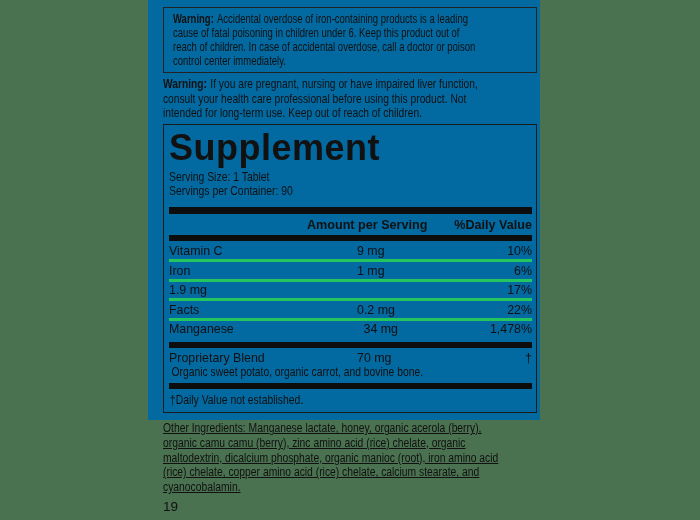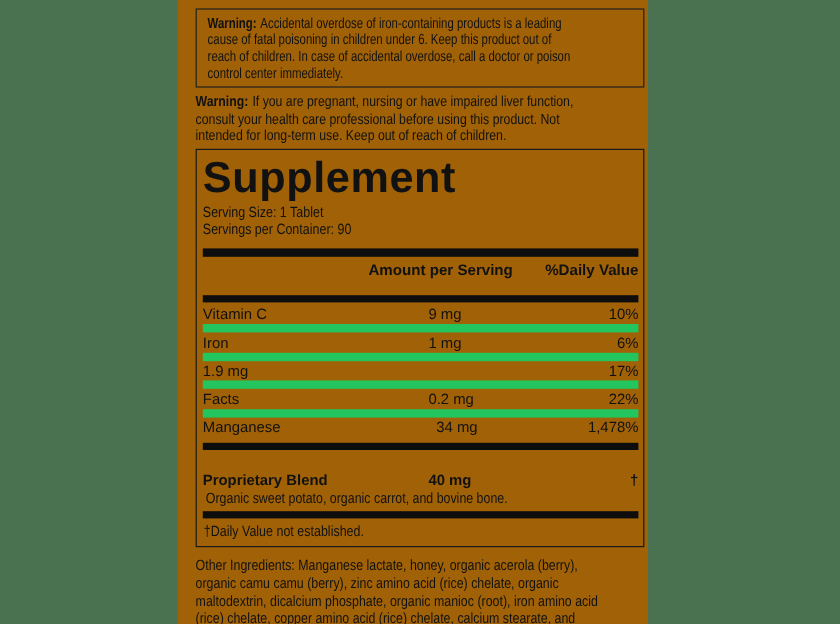--- a/index.html
+++ b/index.html
@@ -4,22 +4,22 @@
 <style>
   html,body{margin:0;padding:0;}
   body{
     width:700px;height:520px;overflow:hidden;position:relative;
     background:#4a7150;
     font-family:"Liberation Sans","DejaVu Sans",sans-serif;
     color:#111;
     -webkit-font-smoothing:antialiased;
   }
   .paper{
-    position:absolute;left:148px;top:0;width:392px;height:520px;
-    background:#a16207;
+    position:absolute;left:148px;top:0;width:392px;height:420px;
+    background:#0369a1;
   }
   .content{margin:0 3px 0 15px;width:374px;}
 
   
   .cond84{width:119%;transform:scaleX(0.84);transform-origin:0 0;}
   .cond78{width:128%;transform:scaleX(0.78);transform-origin:0 0;}
   .b{font-weight:bold;}
   .b{margin-right:4px;}
 
   .warn-box{
@@ -42,43 +42,43 @@
   .serving{font-size:12.4px;line-height:14.5px;white-space:nowrap;}
   .serving-first{margin-top:3px;}
   .bar{background:#0d0d0d;}
   .bar1{height:7px;margin-top:8px;}
   .bar2{height:6px;}
   .bar3{height:6px;margin-top:5px;}
   .bar4{height:6px;margin-top:3px;}
   .sf-header{
     display:flex;align-items:flex-end;
     font-weight:bold;font-size:12.6px;
-    padding:4px 0 14px 0;
+    padding:4px 0 3px 0;
   }
   .sf-header .spacer{width:138px;}
   .sf-header .dv{margin-left:auto;}
   .rows{margin-top:2px;}
   .sf-row{
     display:flex;align-items:flex-end;
     height:15.5px;font-size:12.4px;
-    border-bottom:7px solid #22c55e;
+    border-bottom:3px solid #22c55e;
     padding-bottom:1px;
   }
   .sf-row.no-line{border-bottom:none;gap:44px;}
   .cell-name{width:188px;white-space:nowrap;}
   .cell-amt{flex:1;text-align:left;white-space:nowrap;}
   .cell-dv{min-width:90px;text-align:right;white-space:nowrap;}
   .blend-row{
-    display:flex;align-items:flex-start;height:15px;
-    font-size:12.4px;padding-top:18px;font-weight:bold;
+    display:flex;align-items:center;height:15px;
+    font-size:12.4px;padding-top:2px;
   }
   .blend-desc{font-size:12.3px;line-height:15px;padding-left:3px;white-space:nowrap;}
   .footnote{font-size:12.4px;line-height:14px;padding:4px 0 5px 1px;white-space:nowrap;}
 
-  .other{margin-top:8px;}
+  .other{margin-top:8px;text-decoration:underline;}
   .oi-line{font-size:12.3px;line-height:14.7px;white-space:nowrap;}
   .page-num{margin-top:4px;font-size:13.5px;line-height:15px;}
 </style>
 </head>
 <body>
 
 <div class="paper">
   <div class="content">
 
     <div class="warn-box">
@@ -139,21 +139,21 @@
           <span class="cell-name">Manganese</span>
           <span class="cell-amt">34 mg</span>
           <span class="cell-dv">1,478%</span>
         </div>
       </div>
 
       <div class="bar bar3"></div>
 
       <div class="blend-row">
         <span class="cell-name">Proprietary Blend</span>
-        <span class="cell-amt">40 mg</span>
+        <span class="cell-amt">70 mg</span>
         <span class="cell-dv">†</span>
       </div>
       <div class="blend-desc cond84">Organic sweet potato, organic carrot, and bovine bone.</div>
 
       <div class="bar bar4"></div>
 
       <div class="footnote cond84">†Daily Value not established.</div>
     </div>
 
     <div class="other">

